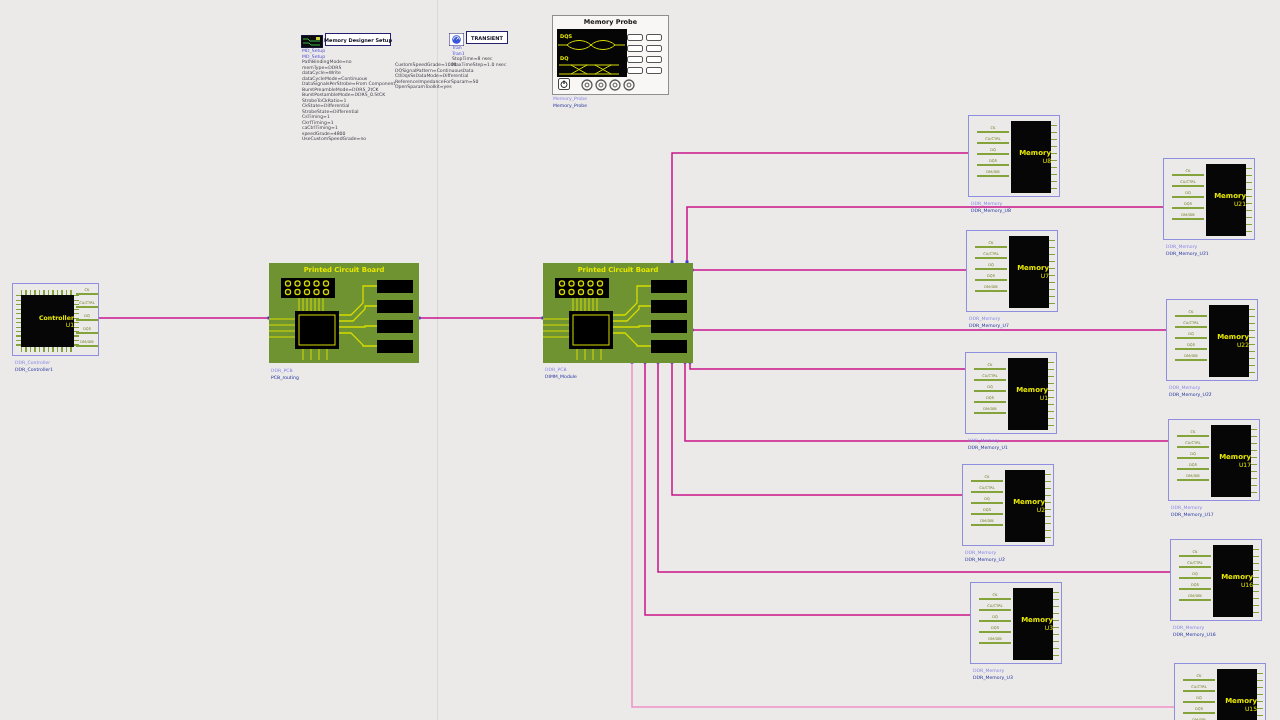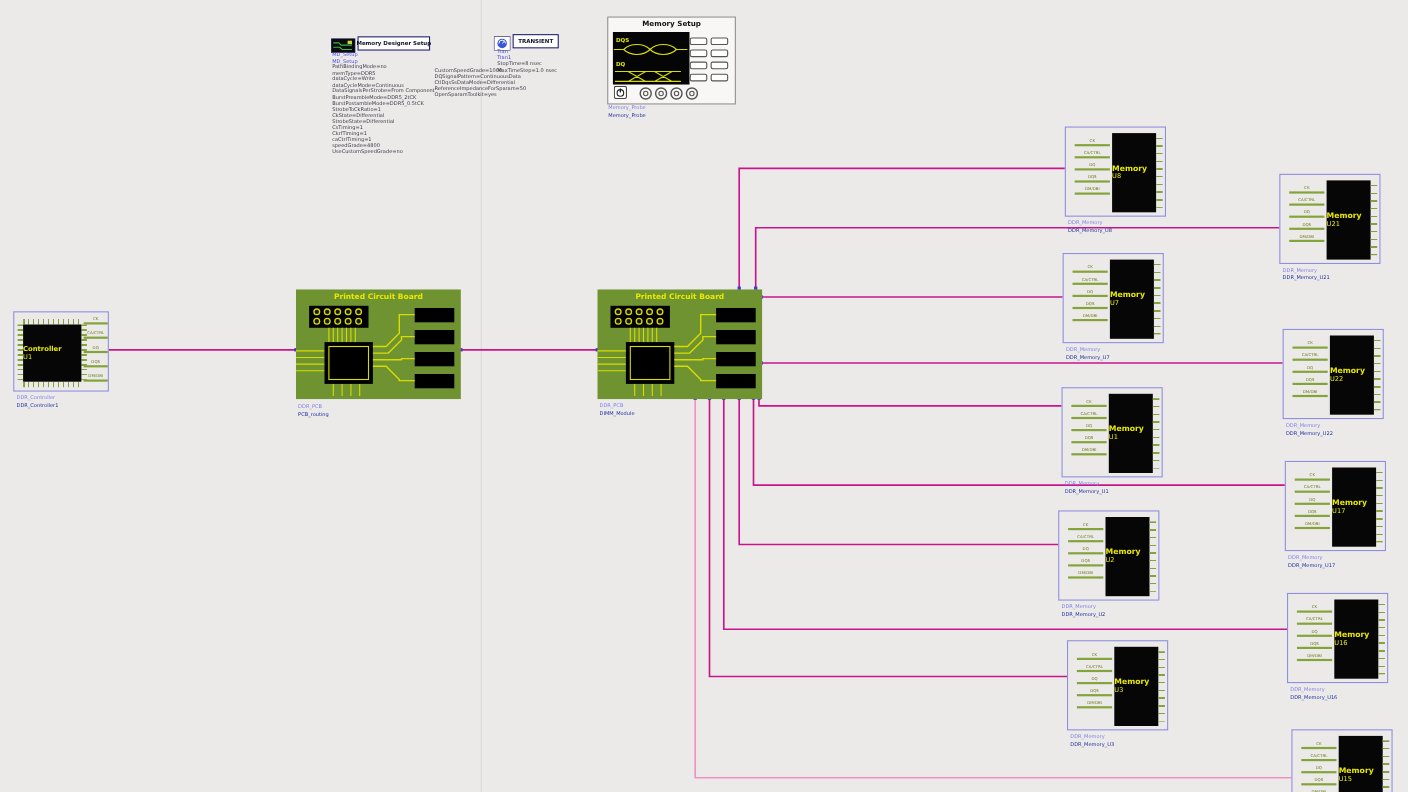--- a/index.html
+++ b/index.html
@@ -10,21 +10,21 @@
   #wire-layer{position:absolute;left:0;top:0;z-index:1}
   .page-divider{position:absolute;left:437px;top:0;width:1px;height:720px;background:#DCD8D6}
 
   
   .comp-box{position:absolute;border:1.5px solid #8F8FE0;z-index:2}
   .ctrl-box{left:12px;top:283px;width:87px;height:73px}
   .mem-box{width:92px;height:82px}
 
   
   .chip{position:absolute;background:#060606;display:flex;flex-direction:column;
-        align-items:flex-start;justify-content:center;gap:1px;text-align:center}
+        align-items:flex-end;justify-content:center;gap:1px;text-align:center}
   .chip-title{color:#E8E800;font-size:7px;font-weight:bold;line-height:7px}
   .chip-ref{color:#E8E800;font-size:6px;line-height:6px}
   .ctrl-chip{left:8px;top:11px;width:53px;height:52px}
   .mem-chip{left:42px;top:5px;width:40px;height:72px}
   .mem-stubs{position:absolute;left:82px;top:9px;width:6px;height:64px;
      background:repeating-linear-gradient(to bottom,#84A33B 0 1.3px,transparent 1.3px 7px)}
   .pinstrip-h{position:absolute;height:5px;
      background:repeating-linear-gradient(to right,#84A33B 0 1.3px,transparent 1.3px 4.5px)}
   .pinstrip-v{position:absolute;width:5px;
      background:repeating-linear-gradient(to bottom,#84A33B 0 1.3px,transparent 1.3px 4.5px)}
@@ -150,21 +150,21 @@
   <div class="param-col" style="left:452px;top:45px">
       <div class="param blue">Tran</div>
       <div class="param blue">Tran1</div>
     </div>
   <div class="param-col" style="left:452px;top:56px">
       <div class="param">StopTime=8 nsec</div>
       <div class="param">MaxTimeStep=1.0 nsec</div>
     </div>
 
   <div class="probe-box">
-    <div class="probe-title">Memory Setup</div>
+    <div class="probe-title">Memory Probe</div>
     <svg class="probe-screen" width="70" height="48">
       <rect width="70" height="48" fill="#050505"></rect>
       <text x="3" y="9" font-size="5" font-weight="bold" fill="#E8E800">DQS</text>
       <path d="M1,16 H10 M10,16 C16,10 28,10 34,16 C28,22 16,22 10,16 M34,16 C40,10 52,10 58,16 C52,22 40,22 34,16 M58,16 H68" stroke="#D8DC00" stroke-width="1" fill="none"></path>
       <text x="3" y="31" font-size="5" font-weight="bold" fill="#E8E800">DQ</text>
       <path d="M2,36 H62 M2,45 H62 M14,36 L30,45 M14,45 L30,36 M38,36 L54,45 M38,45 L54,36" stroke="#D8DC00" stroke-width="1" fill="none"></path>
     </svg>
     <div class="probe-btns">
       <div class="probe-btn"></div>
       <div class="probe-btn"></div>

